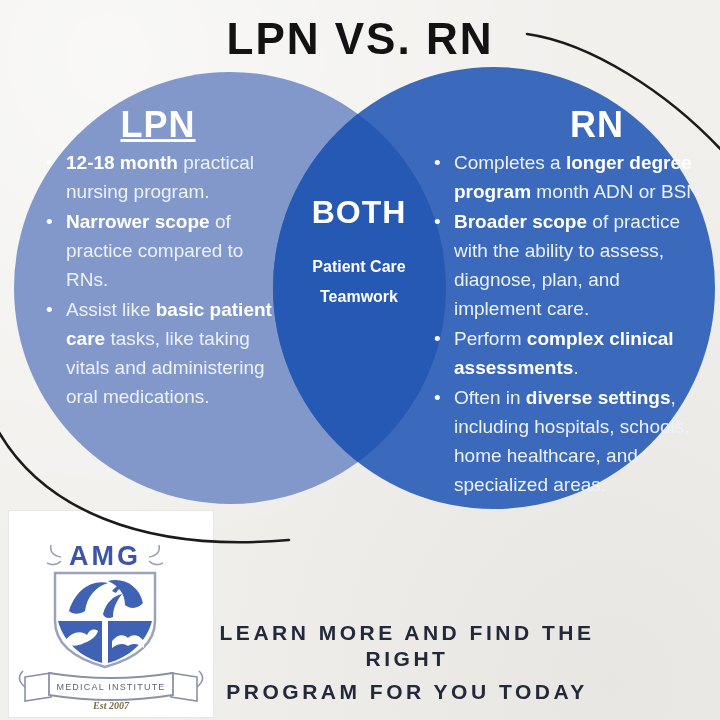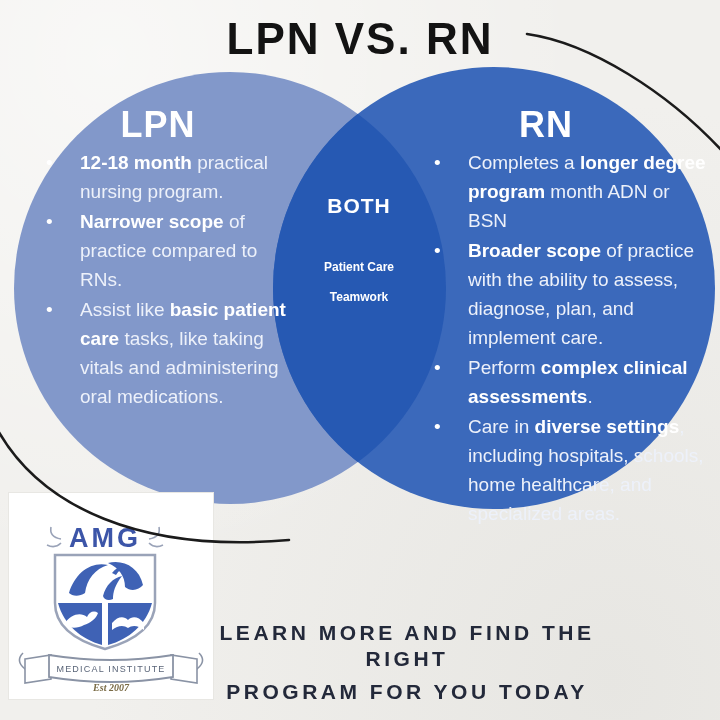--- a/index.html
+++ b/index.html
@@ -19,32 +19,32 @@
   .circle-label{
     position:absolute;color:#fff;font-weight:700;font-size:36px;
     letter-spacing:1px;text-align:center;
   }
   .vlist{
     position:absolute;margin:0;padding:0;list-style:none;
     font-size:19px;line-height:29px;color:#edf1fa;
   }
   .vlist li{display:flex;margin:0 0 1px 0;}
   .vlist .dot{width:20px;flex:0 0 20px;color:#fff;}
-  .vlist .txt{flex:1;margin-left:14px;}
+  .vlist .txt{flex:1;}
   .b{font-weight:700;color:#ffffff;}
   .both-heading{
     position:absolute;left:288px;top:194px;width:142px;text-align:center;
-    color:#fff;font-weight:700;font-size:21px;letter-spacing:1px;
+    color:#fff;font-weight:700;font-size:32px;letter-spacing:1px;
   }
   .both-list{
     position:absolute;left:283px;top:252px;width:152px;text-align:center;
-    color:#fff;font-weight:700;font-size:12px;line-height:30px;
+    color:#fff;font-weight:700;font-size:16px;line-height:30px;
   }
   .logo-card{
-    position:absolute;left:8px;top:492px;width:206px;height:208px;
+    position:absolute;left:8px;top:510px;width:206px;height:208px;
     background:#ffffff;border:1px solid #e8e7e3;box-sizing:border-box;
   }
   .cta{
     position:absolute;left:182px;top:620px;width:450px;text-align:center;
     color:#23293a;font-weight:700;
   }
   .cta-line{font-size:21px;letter-spacing:3.5px;line-height:26px;margin:0 0 7px 0;}
   .cta-line3{font-size:24px;letter-spacing:3px;margin-top:20px;color:#1c2b45;}
   .cta-link{color:#2b5dae;cursor:pointer;}
 </style>
@@ -59,21 +59,21 @@
           <circle cx="230" cy="288" r="216"></circle>
         </clipPath>
     </defs>
     <circle cx="230" cy="288" r="216" fill="#8298ca"></circle>
     <circle cx="494" cy="288" r="221" fill="#3b69bb"></circle>
     <circle cx="494" cy="288" r="221" fill="#2659b3" clip-path="url(#leftClip)"></circle>
   </svg>
 
   <div class="title">LPN VS. RN</div>
 
-  <div class="circle-label" style="left:88px;top:104px;width:140px;">LPN</div>
+  <div class="circle-label" style="left:88px;top:104px;width:140px;text-decoration:underline;">LPN</div>
   <ul class="vlist" style="left:46px;top:148px;width:242px;">
       <li>
         <span class="dot">•</span>
         <span class="txt"><span class="b">12-18 month</span><span> practical nursing program.</span></span>
       </li>
       <li>
         <span class="dot">•</span>
         <span class="txt"><span class="b">Narrower scope</span><span> of practice compared to RNs.</span></span>
       </li>
       <li>
@@ -81,37 +81,37 @@
         <span class="txt"><span>Assist like </span><span class="b">basic patient care</span><span> tasks, like taking vitals and administering oral medications.</span></span>
       </li>
     </ul>
 
   <div class="both-heading">BOTH</div>
   <div class="both-list">
       <div>Patient Care</div>
       <div>Teamwork</div>
     </div>
 
-  <div class="circle-label" style="left:476px;top:104px;width:140px;">RN</div>
+  <div class="circle-label" style="left:527px;top:104px;width:140px;">RN</div>
   <ul class="vlist" style="left:434px;top:148px;width:274px;">
       <li>
         <span class="dot">•</span>
         <span class="txt"><span>Completes a </span><span class="b">longer degree program</span><span> month ADN or BSN</span></span>
       </li>
       <li>
         <span class="dot">•</span>
         <span class="txt"><span class="b">Broader scope</span><span> of practice with the ability to assess, diagnose, plan, and implement care.</span></span>
       </li>
       <li>
         <span class="dot">•</span>
         <span class="txt"><span>Perform </span><span class="b">complex clinical assessments</span><span>.</span></span>
       </li>
       <li>
         <span class="dot">•</span>
-        <span class="txt"><span>Care in </span><span class="b">diverse settings</span><span>, including hospitals, schools, home healthcare, and specialized areas.</span></span>
+        <span class="txt"><span>Often in </span><span class="b">diverse settings</span><span>, including hospitals, schools, home healthcare, and specialized areas.</span></span>
       </li>
     </ul>
 
   <div class="logo-card">
     <svg width="204" height="206" viewBox="0 0 204 206">
 
       <path d="M52,46 q-12,-2 -10,-12 M52,50 q-6,6 -14,2" stroke="#9aa3b8" stroke-width="1.6" fill="none"></path>
       <path d="M140,46 q12,-2 10,-12 M140,50 q6,6 14,2" stroke="#9aa3b8" stroke-width="1.6" fill="none"></path>
 
       <text x="96" y="54" text-anchor="middle" font-size="27" font-weight="700" letter-spacing="3" fill="#3c55a8" font-family="Liberation Sans, sans-serif">AMG</text>

